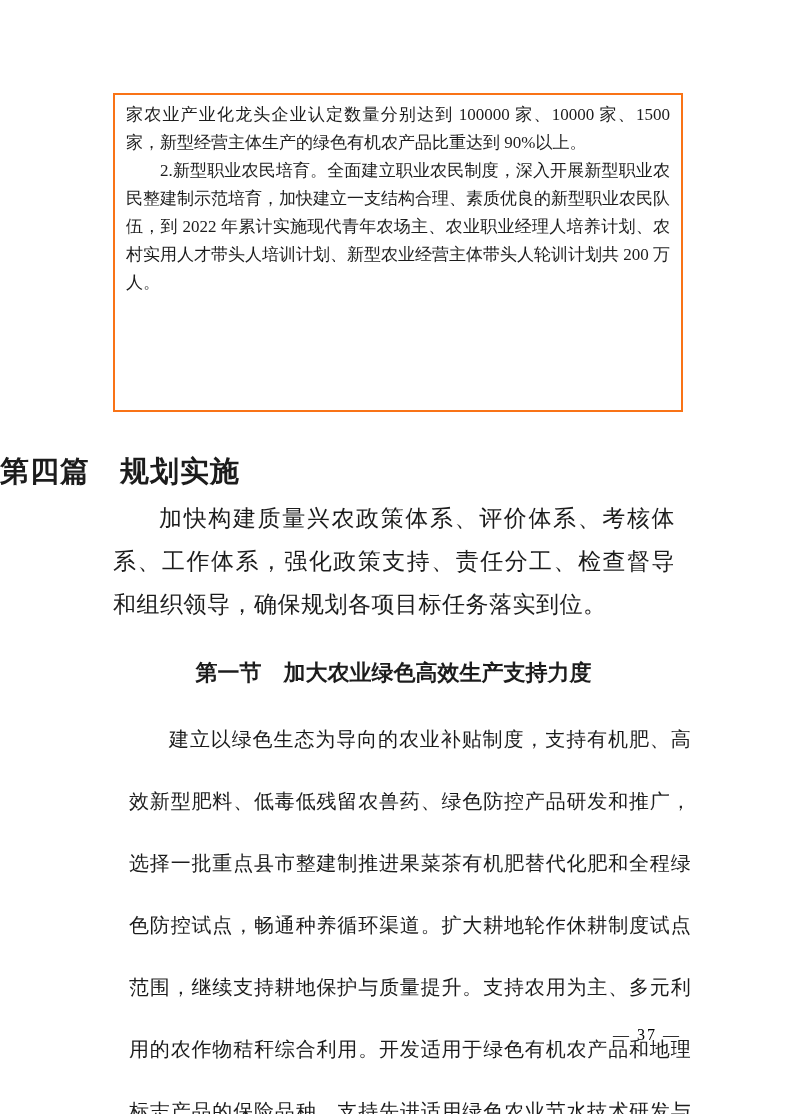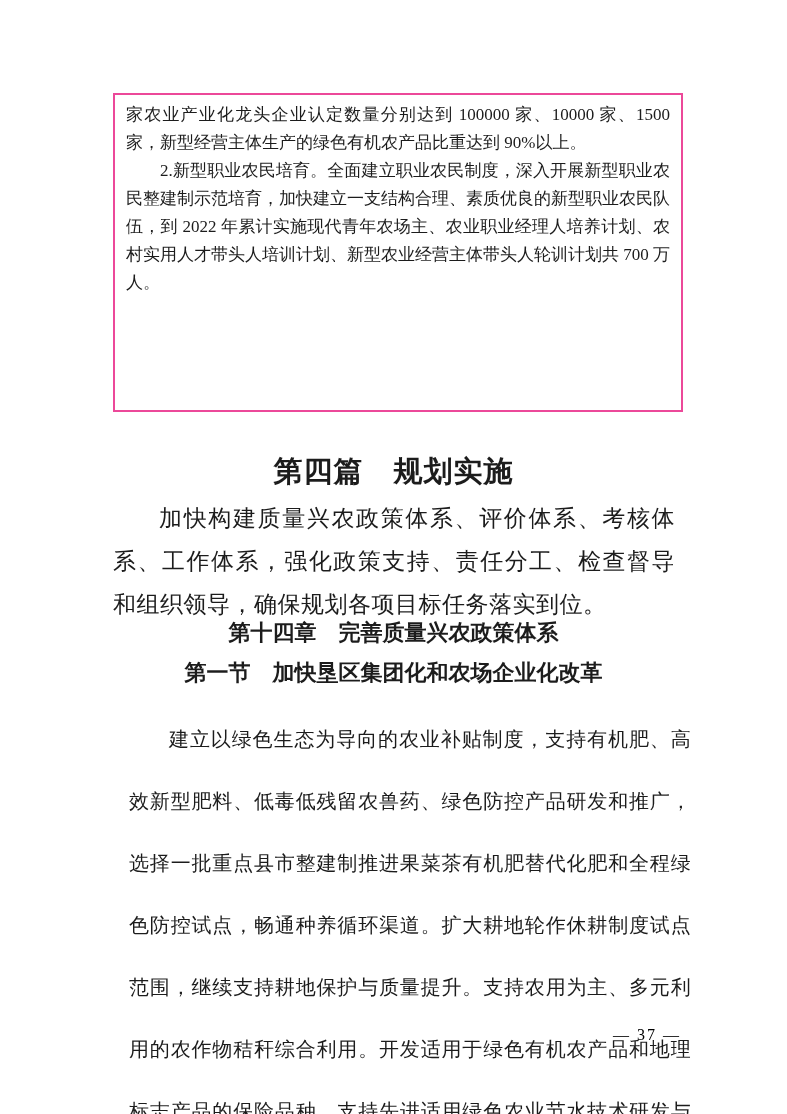--- a/index.html
+++ b/index.html
@@ -12,36 +12,36 @@
     color: #1c1c1c;
     font-family: "Liberation Serif", "DejaVu Serif", serif;
     overflow: hidden;
   }
   .excerpt-box {
     position: absolute;
     left: 113px;
     top: 93px;
     width: 570px;
     height: 319px;
-    border: 2px solid #ec4899;
+    border: 2px solid #f97316;
     padding: 6px 11px 6px 11px;
     font-size: 17px;
     line-height: 28px;
     text-align: justify;
   }
   .box-p { margin: 0; }
   .box-p.indent { text-indent: 2em; }
   .box-lead { font-weight: normal; }
   .part-heading {
     position: absolute;
     top: 452px;
     left: 0;
     width: 100%;
     margin: 0;
-    text-align: center;
+    text-align: left;
     font-family: "Liberation Sans", "DejaVu Sans", sans-serif;
     font-size: 29px;
     font-weight: bold;
     letter-spacing: 1px;
   }
   .intro-paragraph {
     position: absolute;
     top: 497px;
     left: 113px;
     width: 562px;
@@ -95,28 +95,27 @@
     color: #000000;
   }
 </style>
 </head>
 <body>
 
 <div class="page">
 
   <div class="excerpt-box">
     <p class="box-p"><span>家农业产业化龙头企业认定数量分别达到 100000 家、10000 家、1500 家，新型经营主体生产的绿色有机农产品比重达到 90%以上。</span></p>
-    <p class="box-p indent"><span class="box-lead">2.新型职业农民培育。</span><span>全面建立职业农民制度，深入开展新型职业农民整建制示范培育，加快建立一支结构合理、素质优良的新型职业农民队伍，到 2022 年累计实施现代青年农场主、农业职业经理人培养计划、农村实用人才带头人培训计划、新型农业经营主体带头人轮训计划共 700 万人。</span></p>
+    <p class="box-p indent"><span class="box-lead">2.新型职业农民培育。</span><span>全面建立职业农民制度，深入开展新型职业农民整建制示范培育，加快建立一支结构合理、素质优良的新型职业农民队伍，到 2022 年累计实施现代青年农场主、农业职业经理人培养计划、农村实用人才带头人培训计划、新型农业经营主体带头人轮训计划共 200 万人。</span></p>
   </div>
 
   <h1 class="part-heading">第四篇　规划实施</h1>
 
   <p class="intro-paragraph">加快构建质量兴农政策体系、评价体系、考核体系、工作体系，强化政策支持、责任分工、检查督导和组织领导，确保规划各项目标任务落实到位。</p>
 
-  <h2 class="chapter-heading">第十四章　完善质量兴农政策体系</h2>
 
-  <h3 class="section-heading">第一节　加快垦区集团化和农场企业化改革</h3>
+  <h3 class="section-heading">第一节　加大农业绿色高效生产支持力度</h3>
 
   <p class="body-paragraph">建立以绿色生态为导向的农业补贴制度，支持有机肥、高效新型肥料、低毒低残留农兽药、绿色防控产品研发和推广，选择一批重点县市整建制推进果菜茶有机肥替代化肥和全程绿色防控试点，畅通种养循环渠道。扩大耕地轮作休耕制度试点范围，继续支持耕地保护与质量提升。支持农用为主、多元利用的农作物秸秆综合利用。开发适用于绿色有机农产品和地理标志产品的保险品种。支持先进适用绿色农业节水技术研发与推广，促进信息技术在灌区建设与管理中的推广应用。</p>
 
   <div class="page-number">— 37 —</div>
 
 </div>
 
 </body></html>

